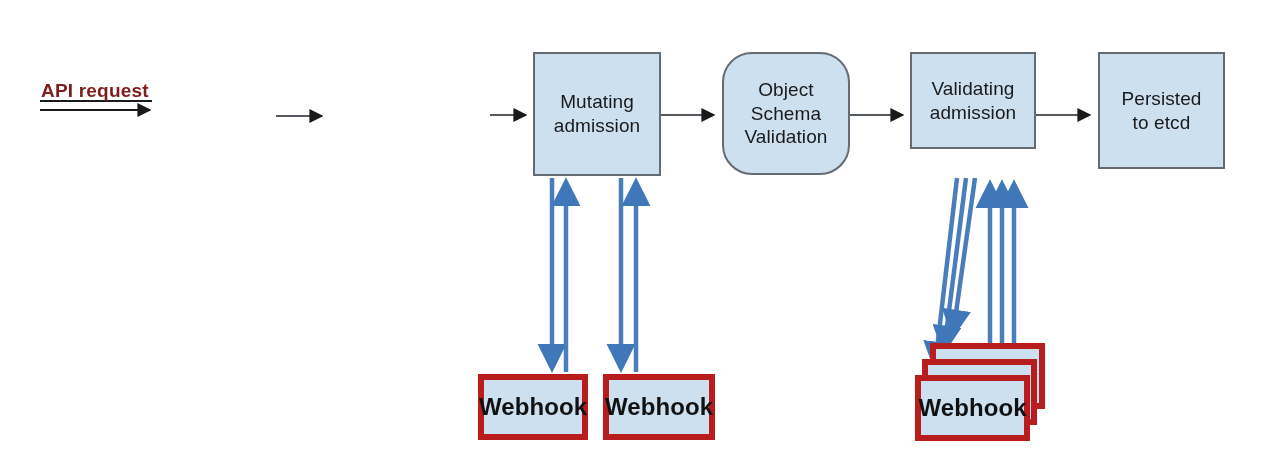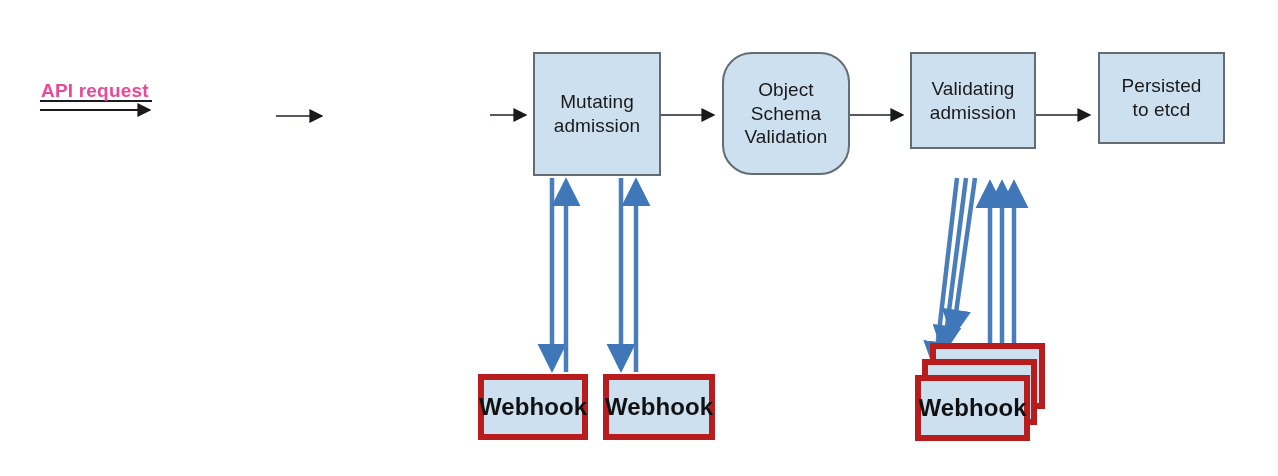--- a/index.html
+++ b/index.html
@@ -52,21 +52,21 @@
   .webhook-stack-mid {
     z-index: 2;
   }
   .webhook-stack-front {
     z-index: 4;
   }
   .edge-label {
     position: absolute;
     font-size: 19px;
     font-weight: 700;
-    color: #ec4899;
+    color: #7f1d1d;
     letter-spacing: 0.2px;
     white-space: nowrap;
     z-index: 3;
   }
 </style>
 </head>
 <body>
 
 <div id="canvas">
 
@@ -146,21 +146,21 @@
   <div class="node" style="left:533px; top:52px; width:128px; height:124px;">Mutating
 admission</div>
 
   <div class="node" style="left:722px; top:52px; width:128px; height:123px;border-radius:30px;">Object
 Schema
 Validation</div>
 
   <div class="node" style="left:910px; top:52px; width:126px; height:97px;">Validating
 admission</div>
 
-  <div class="node" style="left:1098px; top:52px; width:127px; height:92px;">Persisted
+  <div class="node" style="left:1098px; top:52px; width:127px; height:117px;">Persisted
 to etcd</div>
 
   <div class="node webhook" style="left:478px; top:374px; width:110px; height:66px;">Webhook</div>
 
   <div class="node webhook" style="left:603px; top:374px; width:112px; height:66px;">Webhook</div>
 
   <div class="node webhook webhook-stack-back" style="left:930px; top:343px; width:115px; height:66px;"></div>
 
   <div class="node webhook webhook-stack-mid" style="left:922px; top:359px; width:115px; height:66px;"></div>
 

